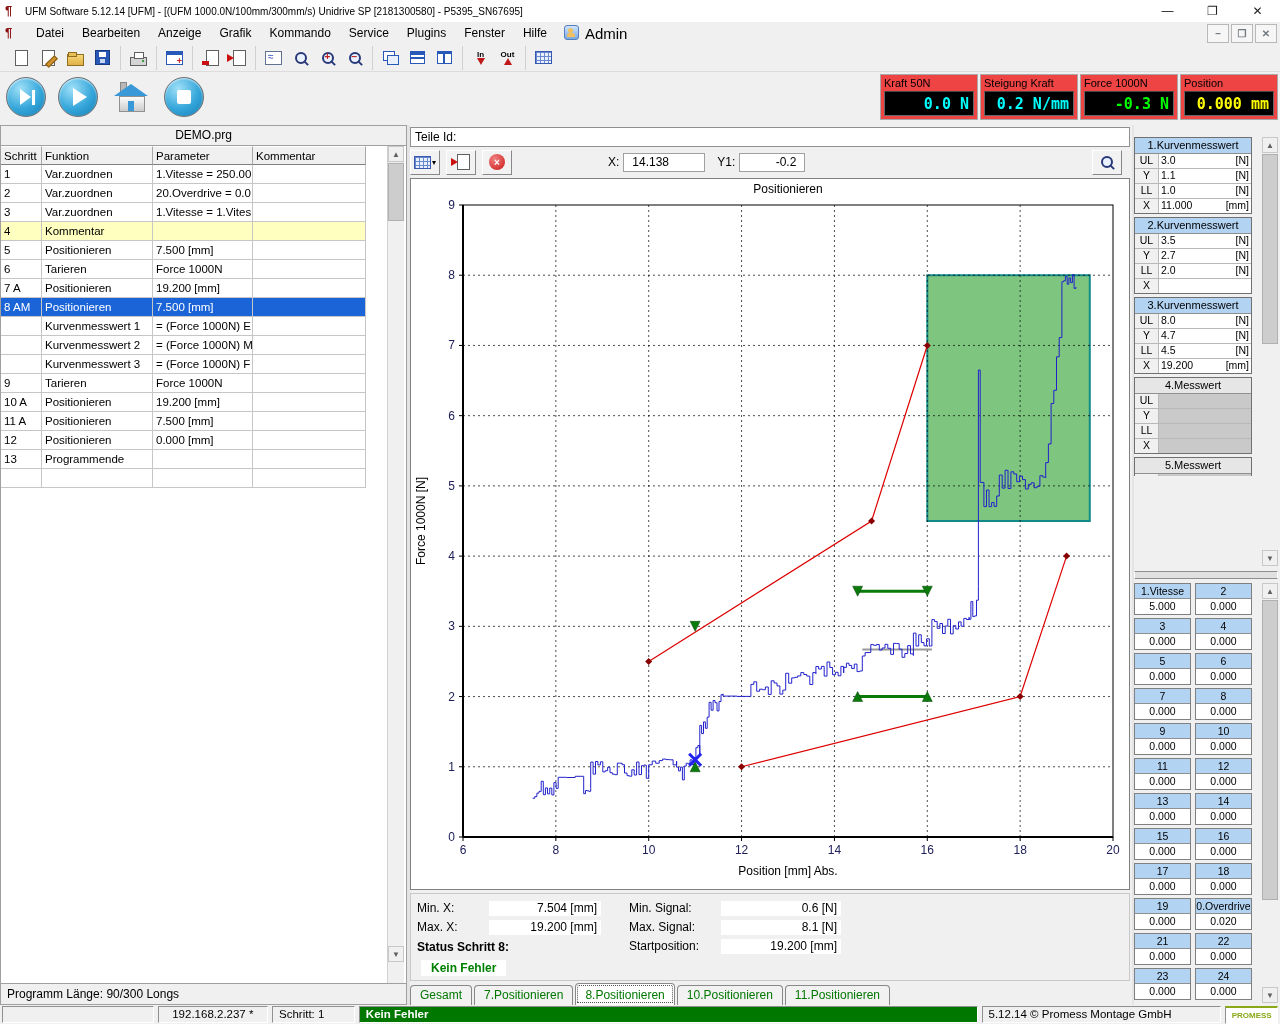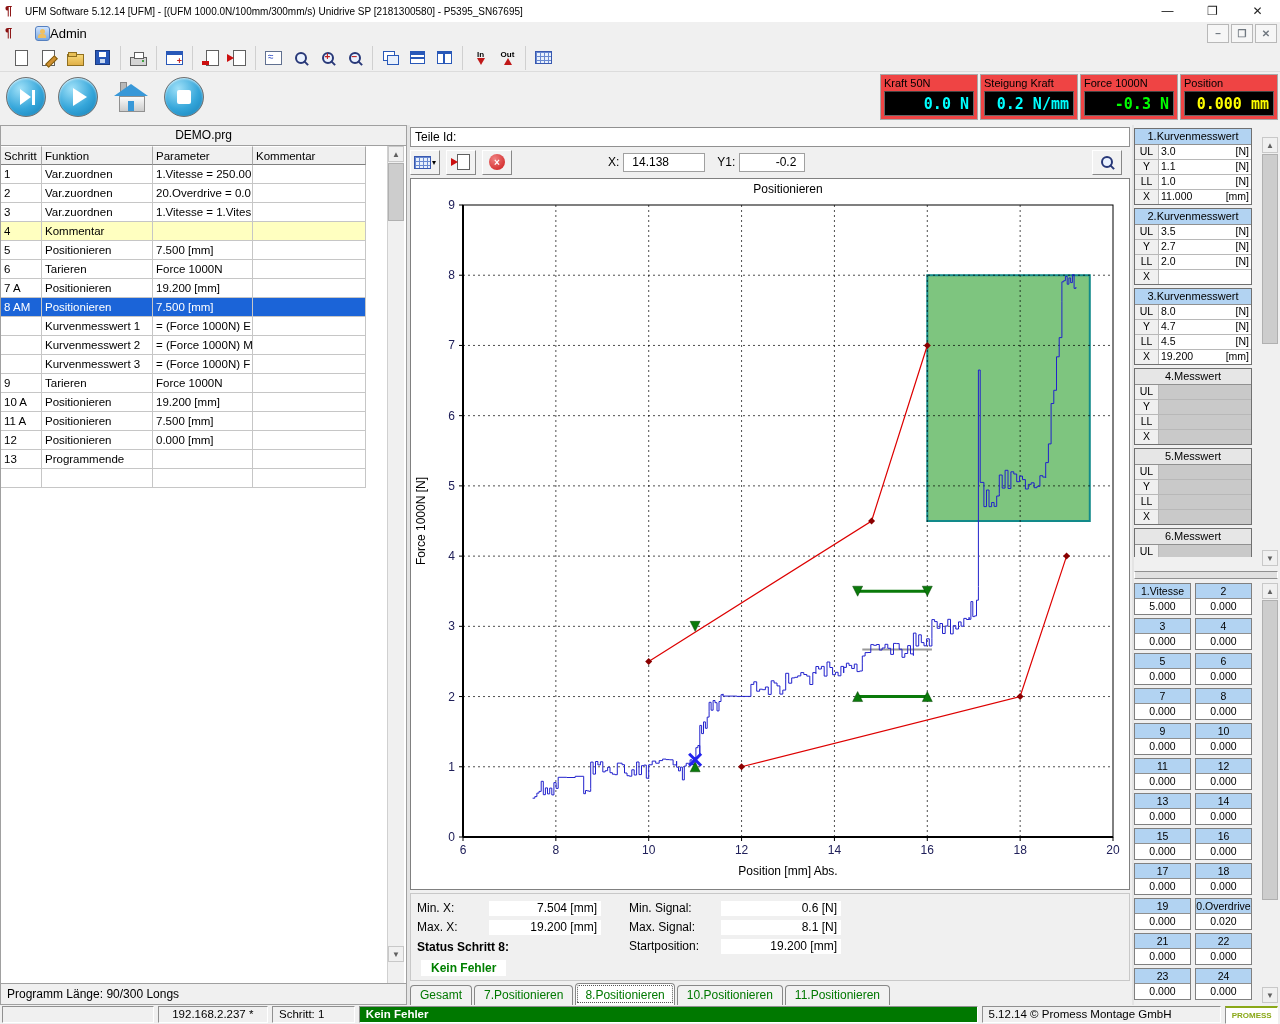--- a/index.html
+++ b/index.html
@@ -10,21 +10,21 @@
             display:flex;align-items:center;border-bottom:1px solid #e2e2e2;}
   .app-icon{width:14px;height:14px;margin:0 6px 0 5px;color:#8a1010;font-size:13px;line-height:14px;font-weight:bold;}
   .title-text{font-size:10px;white-space:nowrap;text-align:right;}
   .win-btns{position:absolute;right:0;top:0;height:22px;display:flex;}
   .win-btn{width:45px;height:22px;display:flex;align-items:center;justify-content:center;font-size:12px;color:#222;}
   
   .menubar{position:absolute;left:0;top:22px;width:1280px;height:22px;background:#f0f0f0;
            display:flex;align-items:center;border-bottom:1px solid #e0e0e0;}
   .menu-appicon{width:14px;height:14px;margin:0 8px 0 5px;color:#8a1010;font-size:13px;line-height:14px;font-weight:bold;}
   .menu-item{padding:3px 9px;font-size:12px;}
-  .menu-admin{display:flex;gap:0;padding:2px 8px;font-size:13px;}
+  .menu-admin{display:flex;gap:6px;padding:2px 8px;font-size:15px;}
   .admin-ico{width:13px;height:13px;border-radius:3px;background:linear-gradient(#cfe4ff,#7aa8e0);
              border:1px solid #5580c0;position:relative;}
   .admin-ico::before{content:"";position:absolute;left:3.5px;top:2px;width:5px;height:5px;border-radius:50%;background:#f0c060;}
   .admin-ico::after{content:"";position:absolute;left:2px;top:7px;width:8px;height:4px;border-radius:3px 3px 0 0;background:#f0c060;}
   .mdi-btns{position:absolute;right:3px;top:2px;display:flex;gap:2px;}
   .mdi-btn{width:20px;height:17px;background:#f6f6f6;border:1px solid #b8b8b8;color:#707880;
            display:flex;align-items:center;justify-content:center;font-size:10px;font-weight:bold;}
   
   .toolbar{position:absolute;left:0;top:44px;width:1280px;height:28px;background:#f0f0f0;
            display:flex;align-items:center;border-bottom:1px solid #dcdcdc;padding-left:4px;box-sizing:border-box;}
@@ -131,21 +131,21 @@
   .ss-val{display:inline-block;background:#fff;text-align:right;padding:0 4px;height:15px;line-height:15px;}
   .ss-status-label{position:absolute;left:6px;top:46px;font-weight:bold;}
   .ss-chip{position:absolute;left:10px;top:66px;background:#fff;color:#008000;font-weight:bold;padding:1px 10px;font-size:12px;}
   
   .tabs{position:absolute;left:0;top:856px;width:720px;height:24px;display:flex;align-items:flex-end;gap:2px;}
   .tab{border:1px solid #888;border-bottom:none;border-radius:4px 4px 0 0;background:#f2f2f2;color:#007800;
        padding:2px 9px 3px 9px;font-size:12px;white-space:nowrap;}
   .tab.selected{background:#fff;outline:1px dotted #555;outline-offset:-3px;padding-top:4px;}
   
   .right-panel{position:absolute;left:1134px;top:0;width:146px;height:880px;background:#f0f0f0;}
-  .kurven-sec{position:absolute;left:0;top:3px;width:122px;height:429px;overflow:hidden;}
+  .kurven-sec{position:absolute;left:0;top:12px;width:122px;height:339px;overflow:hidden;}
   .kpanel{width:118px;border:1px solid #707070;background:#f0f0f0;margin-bottom:3px;box-sizing:border-box;}
   .kpanel .ktitle{height:15px;line-height:15px;text-align:center;background:#b2d3f2;border-bottom:1px solid #909090;font-size:11px;white-space:nowrap;overflow:hidden;}
   .kpanel.disabled .ktitle{background:#e6e6e6;}
   .krow{display:flex;height:14px;line-height:13px;border-bottom:1px solid #b8b8b8;}
   .krow:last-child{border-bottom:none;}
   .krow .kl{width:23px;text-align:center;border-right:1px solid #b8b8b8;background:#f0f0f0;font-size:10.5px;}
   .krow .kf{flex:1;background:#fff;display:flex;justify-content:space-between;padding:0 2px;font-size:10.5px;}
   .kpanel.disabled .kf{background:#c9c9c9;}
   .kscroll{position:absolute;left:128px;top:12px;width:16px;height:429px;background:#f0f0f0;}
   .divider{position:absolute;left:0;top:446px;width:144px;height:8px;background:#e0e0e0;border:1px solid #fff;border-bottom-color:#909090;border-top-color:#909090;box-sizing:border-box;}
@@ -176,20 +176,31 @@
     <span class="title-text">UFM Software 5.12.14 [UFM] - [(UFM 1000.0N/100mm/300mm/s)    Unidrive SP [2181300580]  - P5395_SN67695]</span>
     <span class="win-btns">
       <span class="win-btn">—</span>
       <span class="win-btn">❐</span>
       <span class="win-btn">✕</span>
     </span>
   </div>
 
   <div class="menubar">
     <span class="menu-appicon">¶</span>
+    <span id="menu-items" style="display:flex;">
+        <span class="menu-item">Datei</span>
+        <span class="menu-item">Bearbeiten</span>
+        <span class="menu-item">Anzeige</span>
+        <span class="menu-item">Grafik</span>
+        <span class="menu-item">Kommando</span>
+        <span class="menu-item">Service</span>
+        <span class="menu-item">Plugins</span>
+        <span class="menu-item">Fenster</span>
+        <span class="menu-item">Hilfe</span>
+      </span>
     <span class="menu-admin">
       <span class="admin-ico"></span>
       <span>Admin</span>
     </span>
     <span class="mdi-btns">
       <span class="mdi-btn">–</span>
       <span class="mdi-btn">❐</span>
       <span class="mdi-btn">✕</span>
     </span>
   </div>

